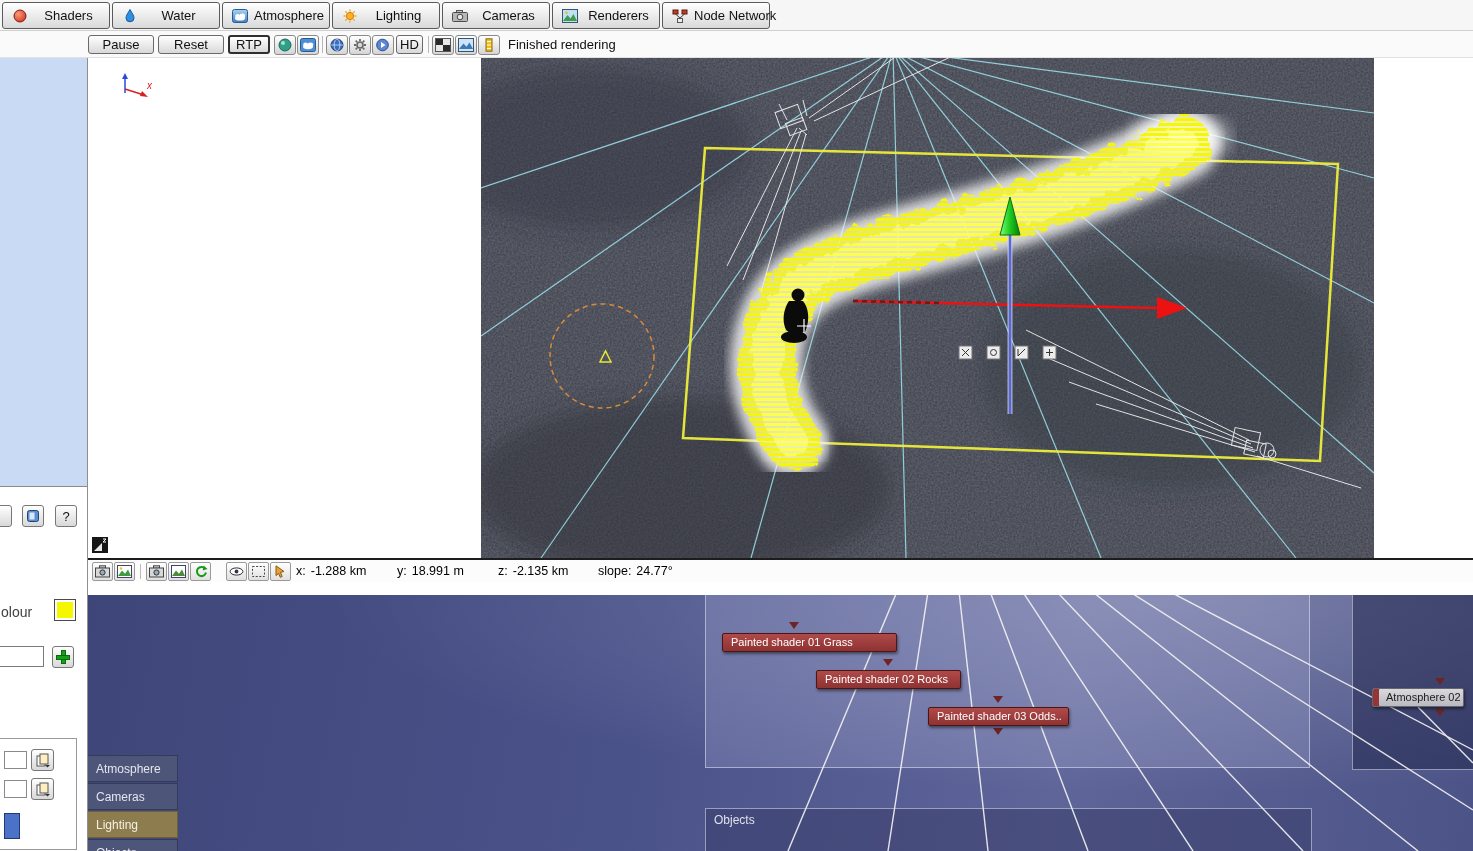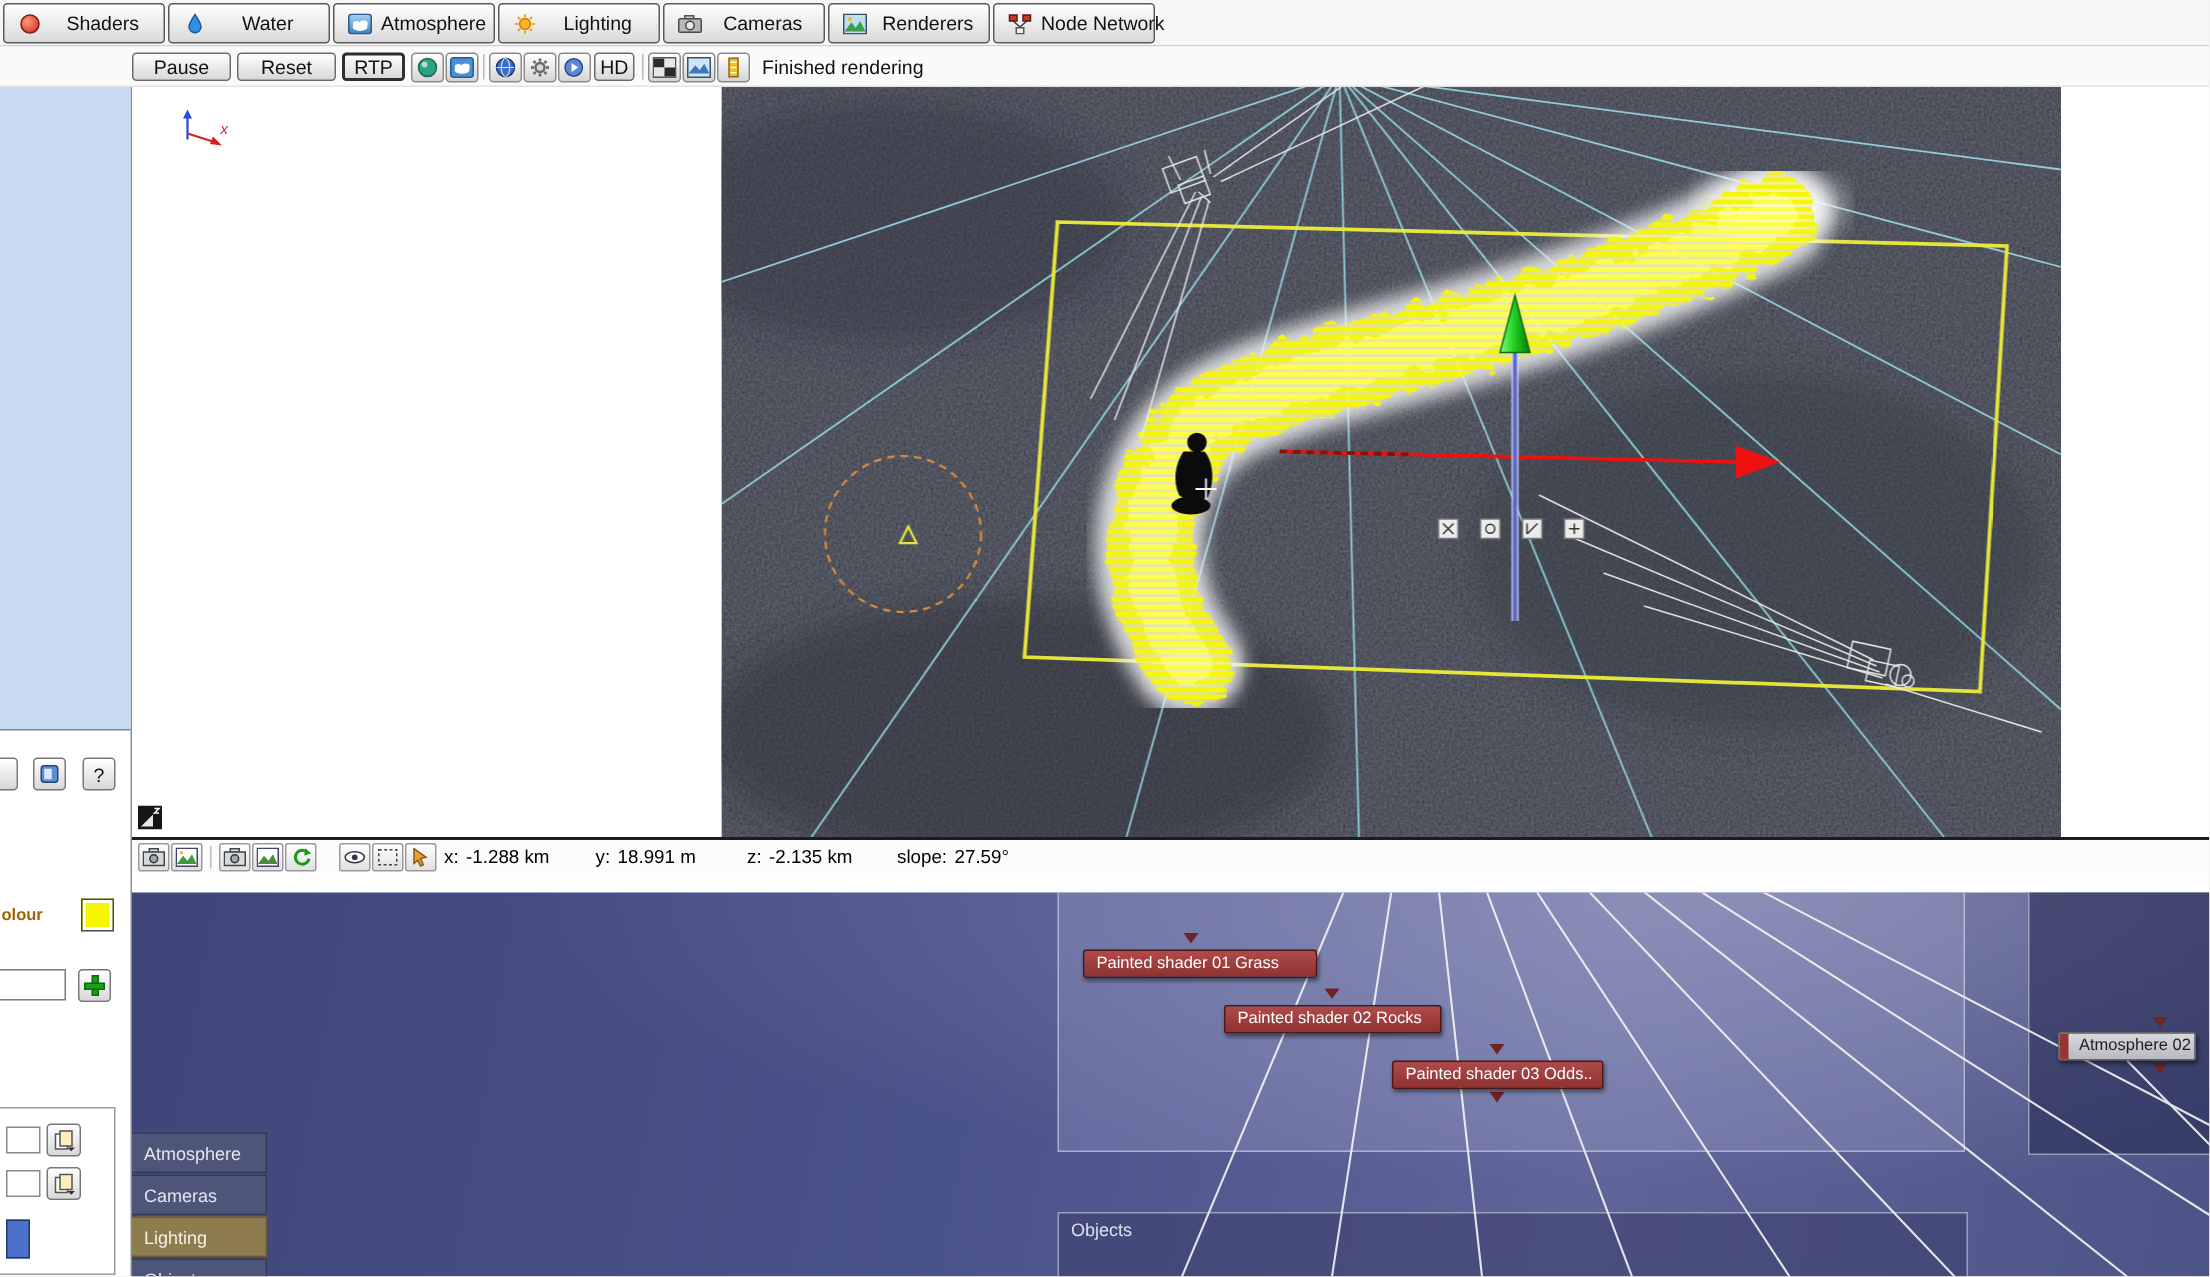--- a/index.html
+++ b/index.html
@@ -29,21 +29,21 @@
   .t2status { position:absolute; top:6px; font-size:13px; color:#101010; }
 
   
   #leftcol { position:absolute; left:0; top:58px; width:88px; height:793px; background:#ffffff;
              border-right:1px solid #8e8e8e; }
   #bluepanel { position:absolute; left:0; top:0; width:87px; height:429px; background:#c9dbf4;
                border-bottom:1px solid #8a8a8a; }
   .smallbtn { position:absolute; width:22px; height:22px; border:1px solid #777; border-radius:3px;
               background:linear-gradient(#ffffff,#d8d8d8); display:flex; align-items:center; justify-content:center;
               font-size:13px; color:#111; }
-  #colour-label { position:absolute; left:1px; top:546px; font-size:11px; color:#a16207;font-weight:bold; }
+  #colour-label { position:absolute; left:1px; top:546px; font-size:14px; color:#404040; }
   #colswatch { position:absolute; left:54px; top:541px; width:22px; height:22px; background:#f6f600;
                border:1px solid #4a4a4a; box-shadow:inset 0 0 0 2px #fff; }
   #colinput { position:absolute; left:-8px; top:588px; width:52px; height:21px; border:1px solid #7a7a7a;
               background:#fff; font-size:12px; padding:0 3px; }
   #plusbtn { position:absolute; left:52px; top:588px; width:22px; height:22px; }
   .plusglyph { position:relative; width:12px; height:12px; }
   .plusglyph:before, .plusglyph:after { content:""; position:absolute; background:#17a017; box-shadow:0 0 0 1px #0c6a0c; }
   .plusglyph:before { left:5px; top:0; width:3px; height:12px; }
   .plusglyph:after { left:0; top:5px; width:12px; height:3px; }
   #lowerbox { position:absolute; left:-2px; top:680px; width:79px; height:112px; border:1px solid #999; background:#fff; }
@@ -495,21 +495,21 @@
     <span class="coord" style="left:309px;">
       <span>y:</span>
       <span>18.991 m</span>
     </span>
     <span class="coord" style="left:410px;">
       <span>z:</span>
       <span>-2.135 km</span>
     </span>
     <span class="coord" style="left:510px;justify-content:center;">
       <span>slope:</span>
-      <span>27.59°</span>
+      <span>24.77°</span>
     </span>
   </div>
 
   <div id="nodepanel">
     <div class="ngroup" id="grp-shaders"></div>
     <div class="ngroup" id="grp-right"></div>
     <div class="ngroup" id="grp-objects">
       <span class="grouplabel">Objects</span>
     </div>
 
@@ -528,21 +528,21 @@
       </g>
     </svg>
 
     <span class="tri" style="left:701px; top:27px;"></span>
     <span class="tri" style="left:795px; top:64px;"></span>
     <span class="tri" style="left:905px; top:101px;"></span>
     <span class="tri" style="left:905px; top:133px;"></span>
     <span class="tri" style="left:1347px; top:83px;"></span>
     <span class="tri" style="left:1347px; top:114px;"></span>
 
-    <div class="nnode" style="left:634px; top:38px; width:156px;">Painted shader 01 Grass</div>
+    <div class="nnode" style="left:634px; top:38px; width:175px;">Painted shader 01 Grass</div>
     <div class="nnode" style="left:728px; top:75px; width:145px;">Painted shader 02 Rocks</div>
     <div class="nnode" style="left:840px; top:112px; width:141px;">Painted shader 03 Odds..</div>
     <div class="nnode" id="node-atmos" style="left:1284px; top:93px; width:92px;">Atmosphere 02</div>
 
     <div class="cat" style="top:160px;">Atmosphere</div>
     <div class="cat" style="top:188px;">Cameras</div>
     <div class="cat selected" style="top:216px;">Lighting</div>
     <div class="cat" style="top:244px;">Objects</div>
   </div>
 

